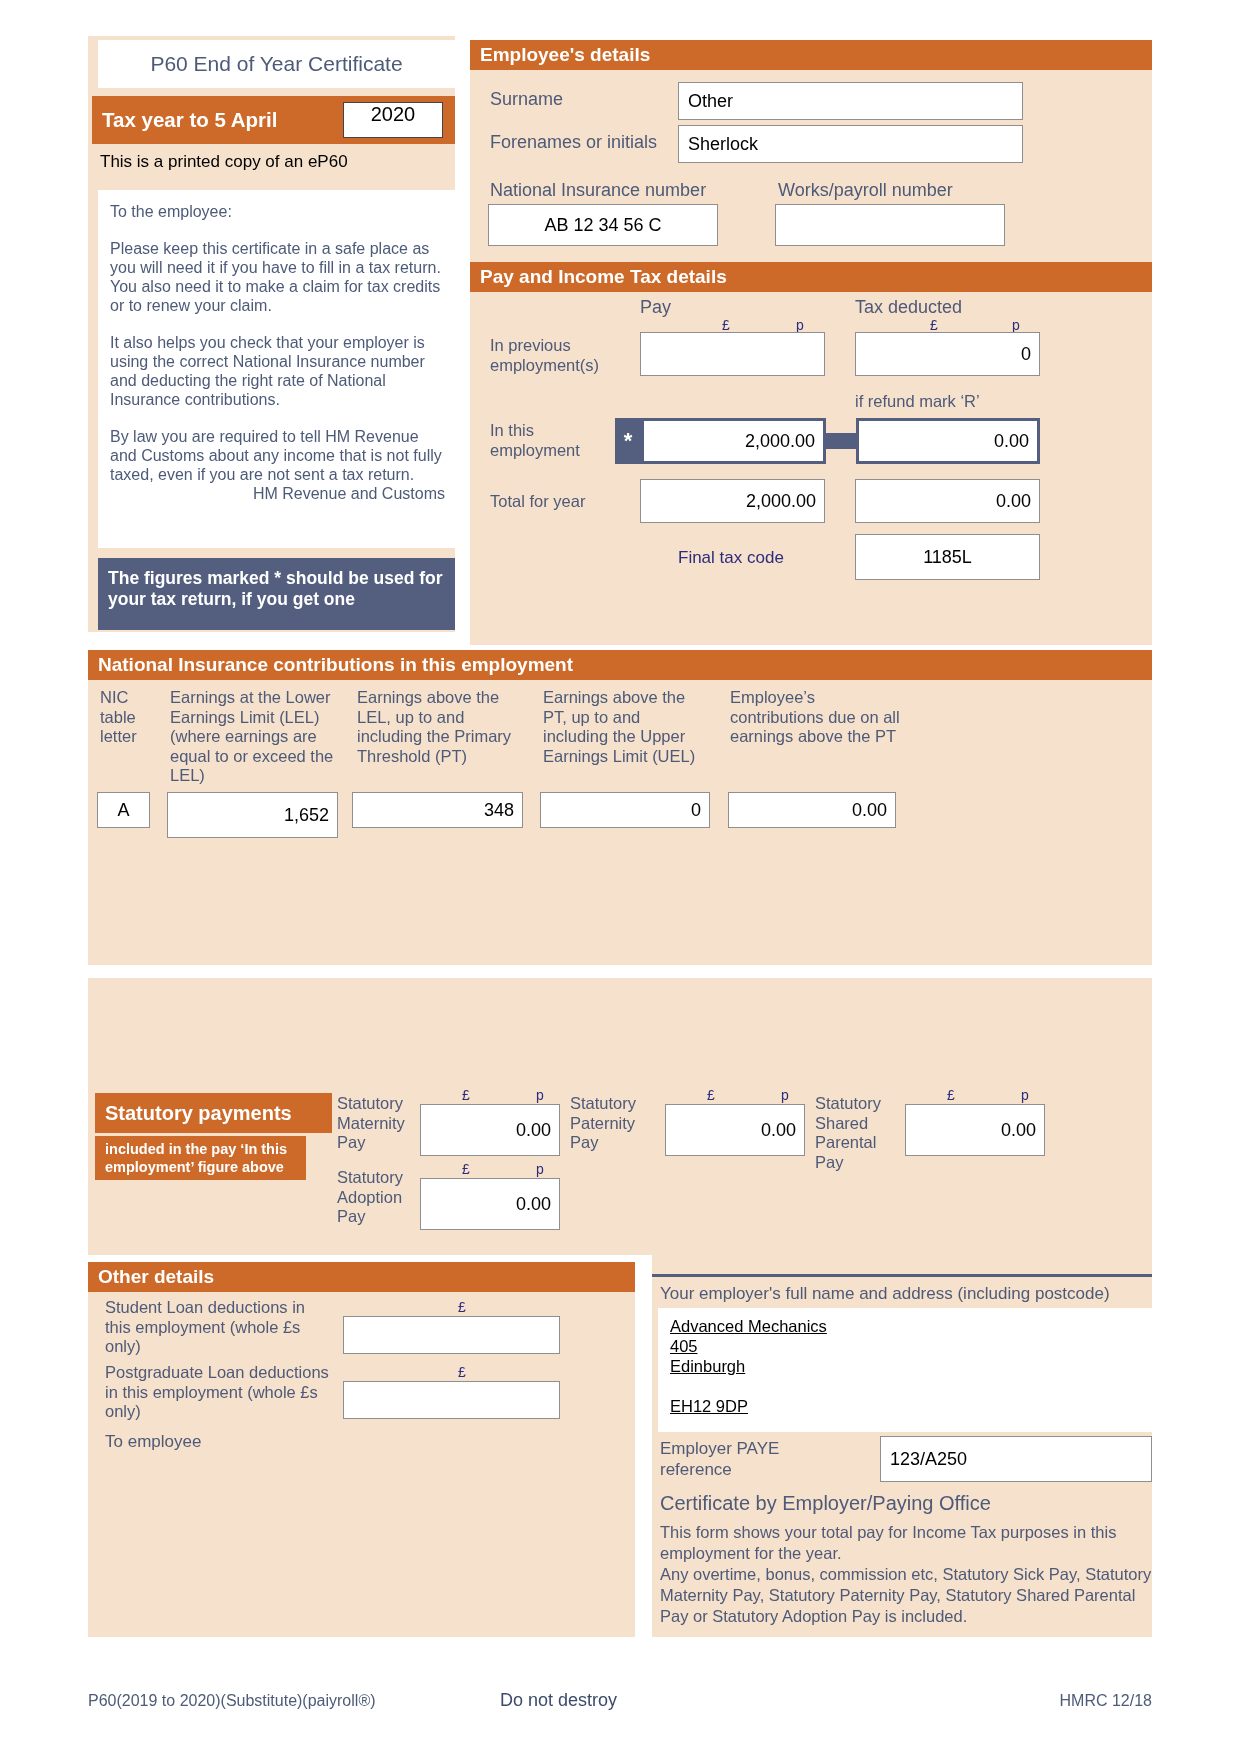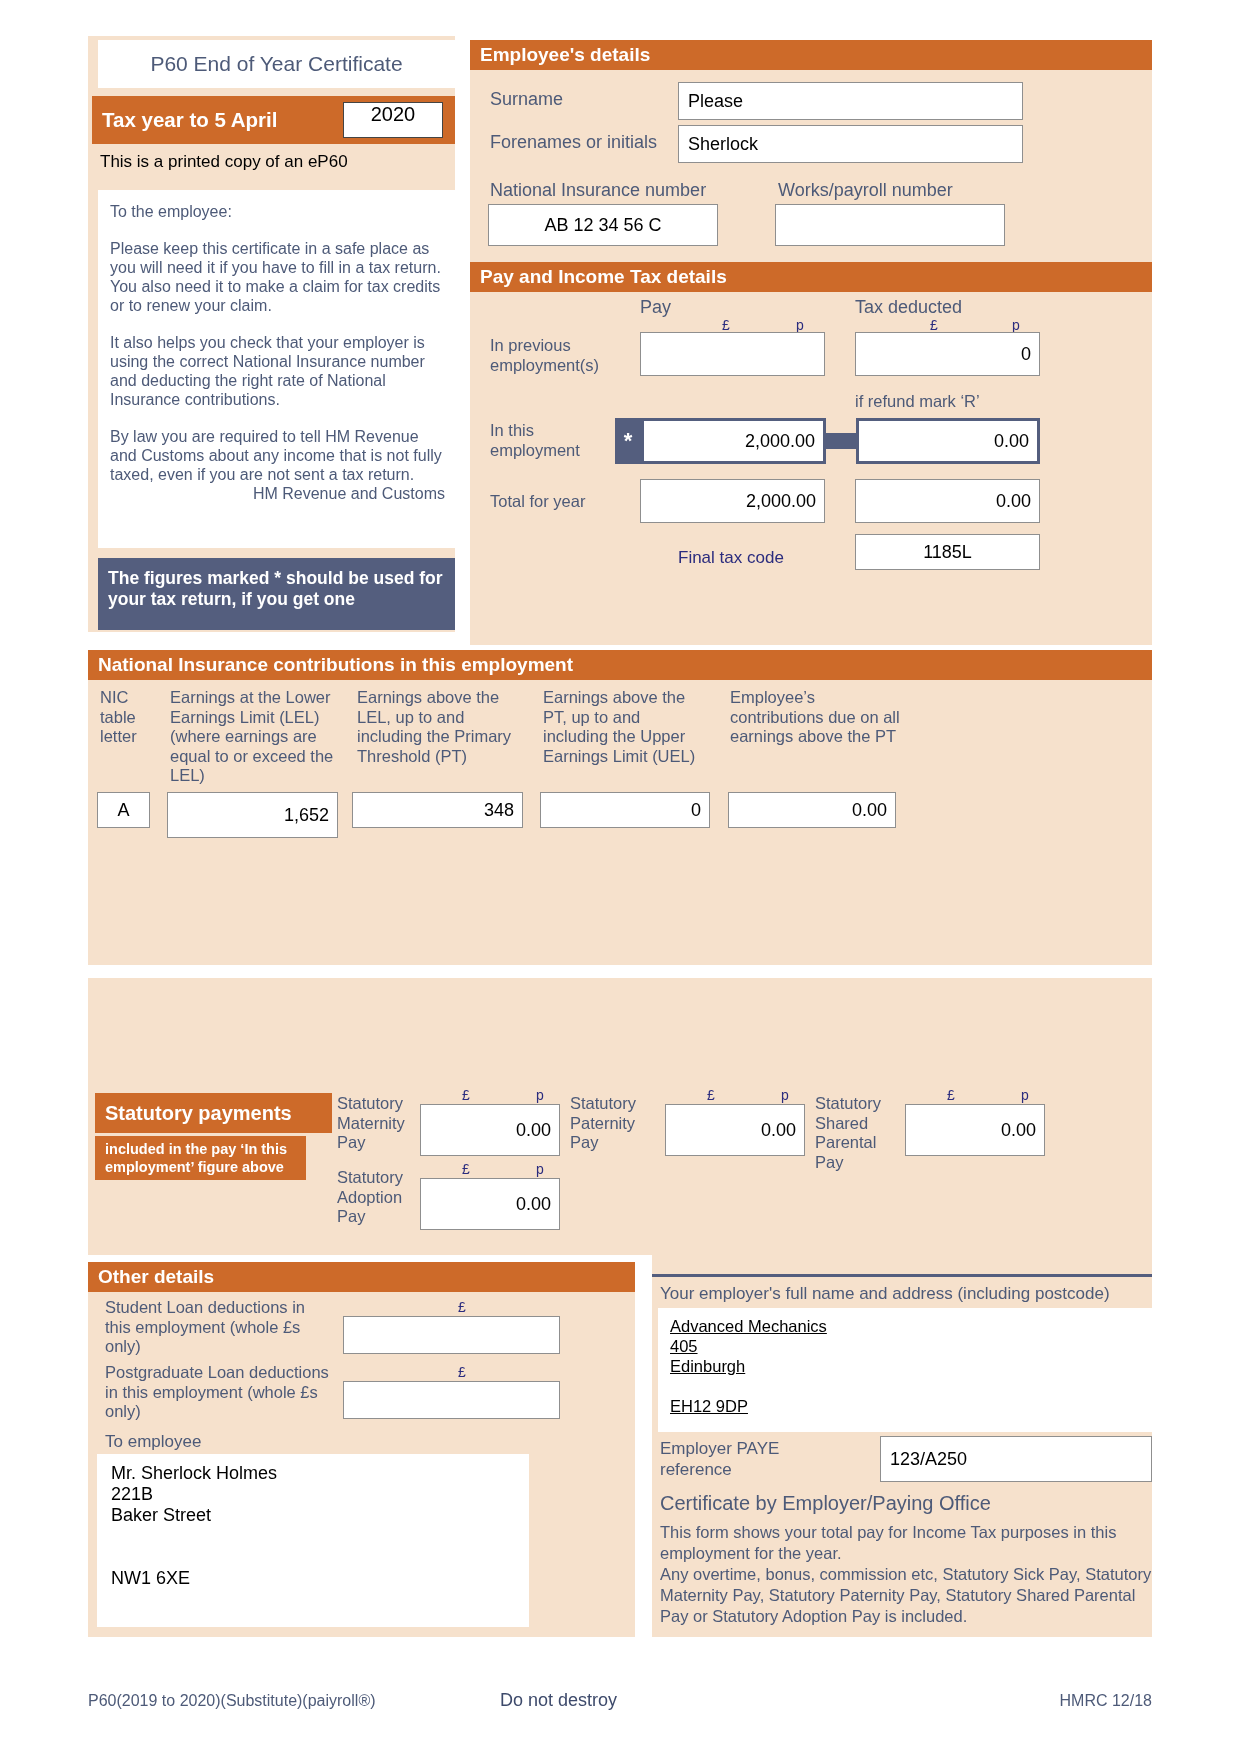--- a/index.html
+++ b/index.html
@@ -67,21 +67,21 @@
     <span>The figures marked * should be used for your tax return, if you get one</span>
   </div>
 
   <div class="abs orange-header" style="left:470px;top:40px;width:682px;height:30px;">
     <span>Employee's details</span>
   </div>
   <div class="abs peach" style="left:470px;top:70px;width:682px;height:192px;"></div>
 
   <div class="abs label-lg" style="left:490px;top:89px;">Surname</div>
   <div class="abs vbox left" style="left:678px;top:82px;width:345px;height:38px;">
-    <span>Please</span>
+    <span>Other</span>
   </div>
 
   <div class="abs label-lg" style="left:490px;top:132px;">Forenames or initials</div>
   <div class="abs vbox left" style="left:678px;top:125px;width:345px;height:38px;">
     <span>Sherlock</span>
   </div>
 
   <div class="abs label-lg" style="left:490px;top:180px;">National Insurance number</div>
   <div class="abs label-lg" style="left:778px;top:180px;">Works/payroll number</div>
 
@@ -129,21 +129,21 @@
 
   <div class="abs label" style="left:490px;top:492px;">Total for year</div>
   <div class="abs vbox right" style="left:640px;top:479px;width:185px;height:44px;">
     <span>2,000.00</span>
   </div>
   <div class="abs vbox right" style="left:855px;top:479px;width:185px;height:44px;">
     <span>0.00</span>
   </div>
 
   <div class="abs navy-label" style="left:678px;top:548px;">Final tax code</div>
-  <div class="abs vbox center" style="left:855px;top:534px;width:185px;height:36px;">
+  <div class="abs vbox center" style="left:855px;top:534px;width:185px;height:46px;">
     <span>1185L</span>
   </div>
 
   <div class="abs orange-header" style="left:88px;top:650px;width:1064px;height:30px;">
     <span>National Insurance contributions in this employment</span>
   </div>
   <div class="abs peach" style="left:88px;top:680px;width:1064px;height:285px;"></div>
 
   <div class="abs label" style="left:100px;top:688px;width:62px;">NIC table letter</div>
   <div class="abs label" style="left:170px;top:688px;width:172px;">Earnings at the Lower Earnings Limit (LEL) (where earnings are equal to or exceed the LEL)</div>
@@ -215,28 +215,20 @@
     <span></span>
   </div>
 
   <div class="abs label" style="left:105px;top:1363px;width:230px;">Postgraduate Loan deductions in this employment (whole £s only)</div>
   <div class="abs sym" style="left:458px;top:1365px;">£</div>
   <div class="abs vbox right" style="left:343px;top:1381px;width:217px;height:38px;">
     <span></span>
   </div>
 
   <div class="abs" style="left:105px;top:1432px;color:#4d5a78;font-size:17px;">To employee</div>
-  <div class="abs" style="left:97px;top:1454px;width:432px;height:173px;background:#fff;padding:9px 14px;box-sizing:border-box;">
-    <div class="addr-line">Mr. Sherlock Holmes</div>
-    <div class="addr-line">221B</div>
-    <div class="addr-line">Baker Street</div>
-    <div class="addr-line"></div>
-    <div class="addr-line"></div>
-    <div class="addr-line">NW1 6XE</div>
-  </div>
 
   <div class="abs peach" style="left:652px;top:1255px;width:500px;height:382px;"></div>
   <div class="abs navybox" style="left:652px;top:1274px;width:500px;height:3px;"></div>
 
   <div class="abs" style="left:660px;top:1284px;width:492px;color:#4d5a78;font-size:17px;">Your employer's full name and address (including postcode)</div>
 
   <div class="abs" style="left:658px;top:1308px;width:494px;height:124px;background:#fff;padding:8px 12px;box-sizing:border-box;text-decoration:underline;">
     <div class="addr-line-sm">Advanced Mechanics</div>
     <div class="addr-line-sm">405</div>
     <div class="addr-line-sm">Edinburgh</div>

